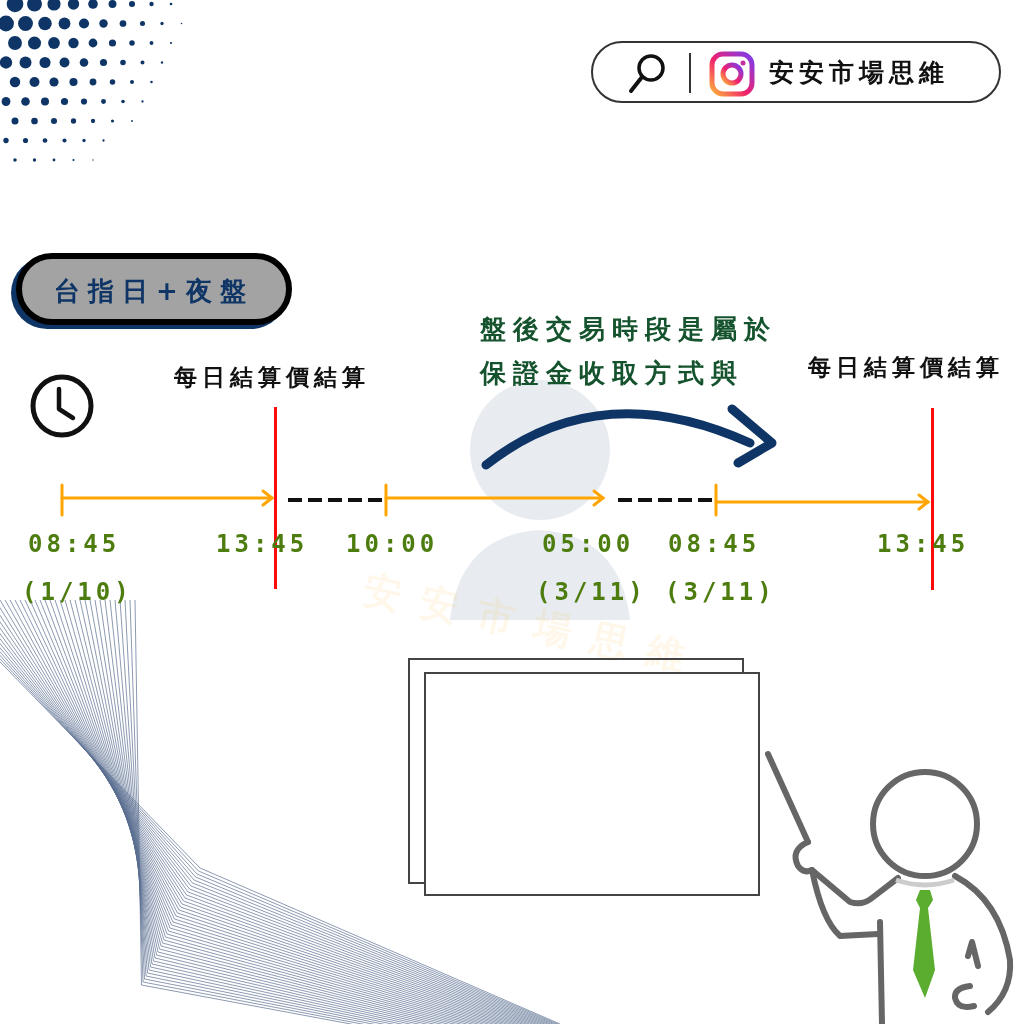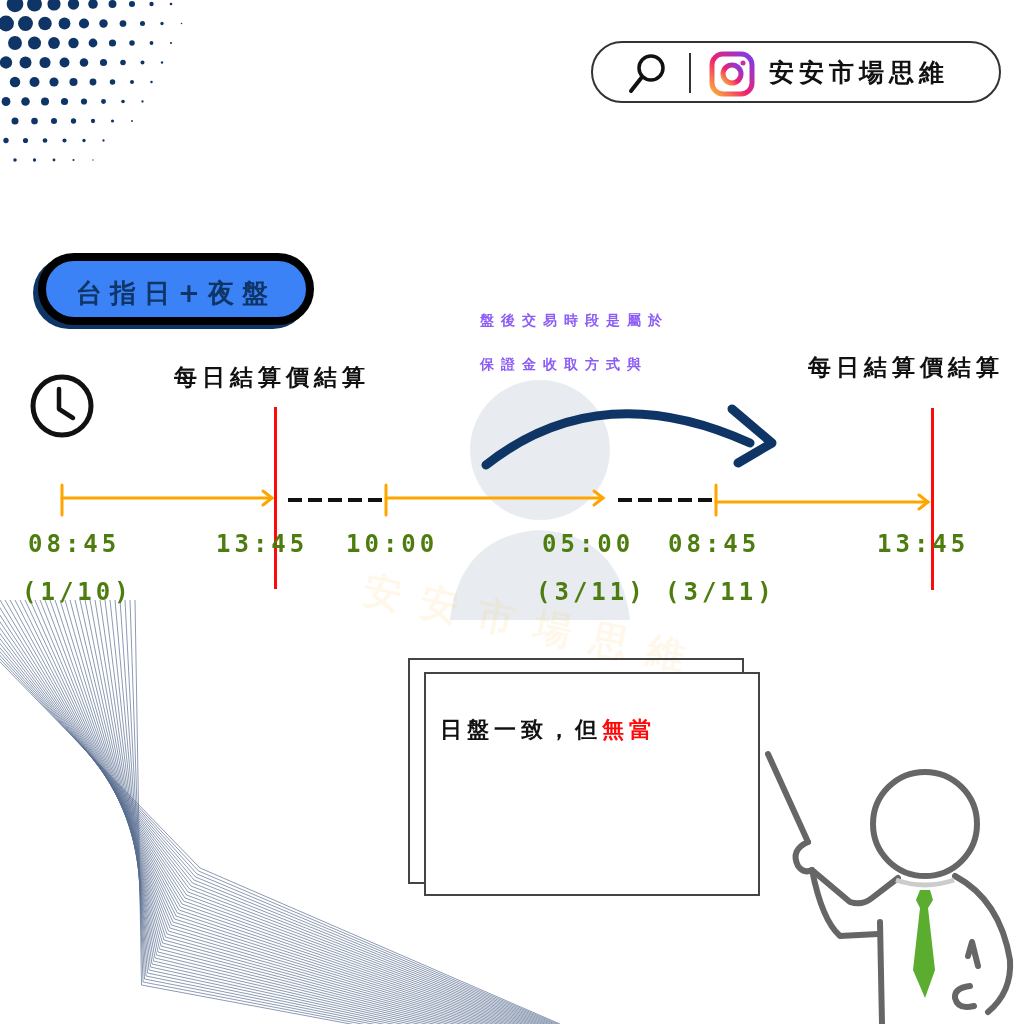--- a/index.html
+++ b/index.html
@@ -6,25 +6,25 @@
   body { width:1024px; height:1024px; position:relative; overflow:hidden; background:#ffffff;
          font-family: "DejaVu Sans", "Liberation Sans", sans-serif; }
   .abs { position:absolute; }
 
   
   .pill { left:591px; top:41px; width:410px; height:62px; border:2px solid #333; border-radius:31px; box-sizing:border-box; background:#fff; }
   .pill .divider { position:absolute; left:96px; top:10px; width:2px; height:40px; background:#333; }
   .pill .brand { position:absolute; left:176px; top:13px; font-size:25px; font-weight:bold; letter-spacing:5px; color:#111; }
 
   
-  .badge { left:38px; top:253px; width:276px; height:72px; border:8px solid #000000; border-radius:36px; box-sizing:border-box; background:#3b82f6;
+  .badge { left:16px; top:253px; width:276px; height:72px; border:6px solid #000000; border-radius:36px; box-sizing:border-box; background:#a3a3a3;
            box-shadow:-5px 4px 0 #0e3566; }
   .badge span { position:absolute; left:0; right:0; top:15px; text-align:center; font-size:26px; font-weight:bold; color:#0e3566; letter-spacing:8px; }
 
-  .navy-text { color:#8b5cf6; font-weight:bold; font-size:14px; letter-spacing:7px; }
+  .navy-text { color:#14532d; font-weight:bold; font-size:26px; letter-spacing:7px; }
   .label { font-size:23px; font-weight:bold; letter-spacing:5px; color:#111; }
   .time { font-size:24px; font-weight:bold; letter-spacing:4px; color:#4d7c0f; font-family:"DejaVu Sans Mono","Liberation Mono",monospace; }
 
   .red-line { width:3px; background:#ff0a0a; }
 
   .note-outer { left:408px; top:658px; width:336px; height:226px; border:2px solid #444; box-sizing:border-box; }
   .note-inner { left:424px; top:672px; width:336px; height:224px; border:2px solid #444; box-sizing:border-box; background:#fff; }
   .note-text { left:440px; top:706px; width:300px; font-size:22px; font-weight:bold; line-height:47px; letter-spacing:5px; color:#111; }
   .note-text .red { color:#ff0a0a; }
 </style>
@@ -236,21 +236,20 @@
 <div class="abs time" style="left:346px;top:530px">10:00</div>
 <div class="abs time" style="left:542px;top:530px">05:00</div>
 <div class="abs time" style="left:536px;top:578px">(3/11)</div>
 <div class="abs time" style="left:668px;top:530px">08:45</div>
 <div class="abs time" style="left:665px;top:578px">(3/11)</div>
 <div class="abs time" style="left:877px;top:530px">13:45</div>
 
 <div class="abs note-outer"></div>
 <div class="abs note-inner"></div>
 <div class="abs note-text">
-  <div><span>日盤一致，但</span><span class="red">無當</span></div>
 </div>
 
 <svg class="abs" style="left:750px;top:730px" width="274" height="294" viewBox="0 0 274 294">
   <g fill="none" stroke="#666" stroke-width="6" stroke-linecap="round" stroke-linejoin="round">
     <line x1="18" y1="24" x2="58" y2="112"></line>
     <circle cx="175" cy="94" r="52"></circle>
     <path d="M58 112 Q40 120 48 136 Q54 144 62 140 L100 172 Q112 176 122 168 L148 148"></path>
     <path d="M62 140 Q72 190 90 206 L128 204"></path>
     <line x1="130" y1="192" x2="132" y2="294"></line>
     <path d="M205 146 Q250 170 260 230 Q262 262 238 282"></path>

